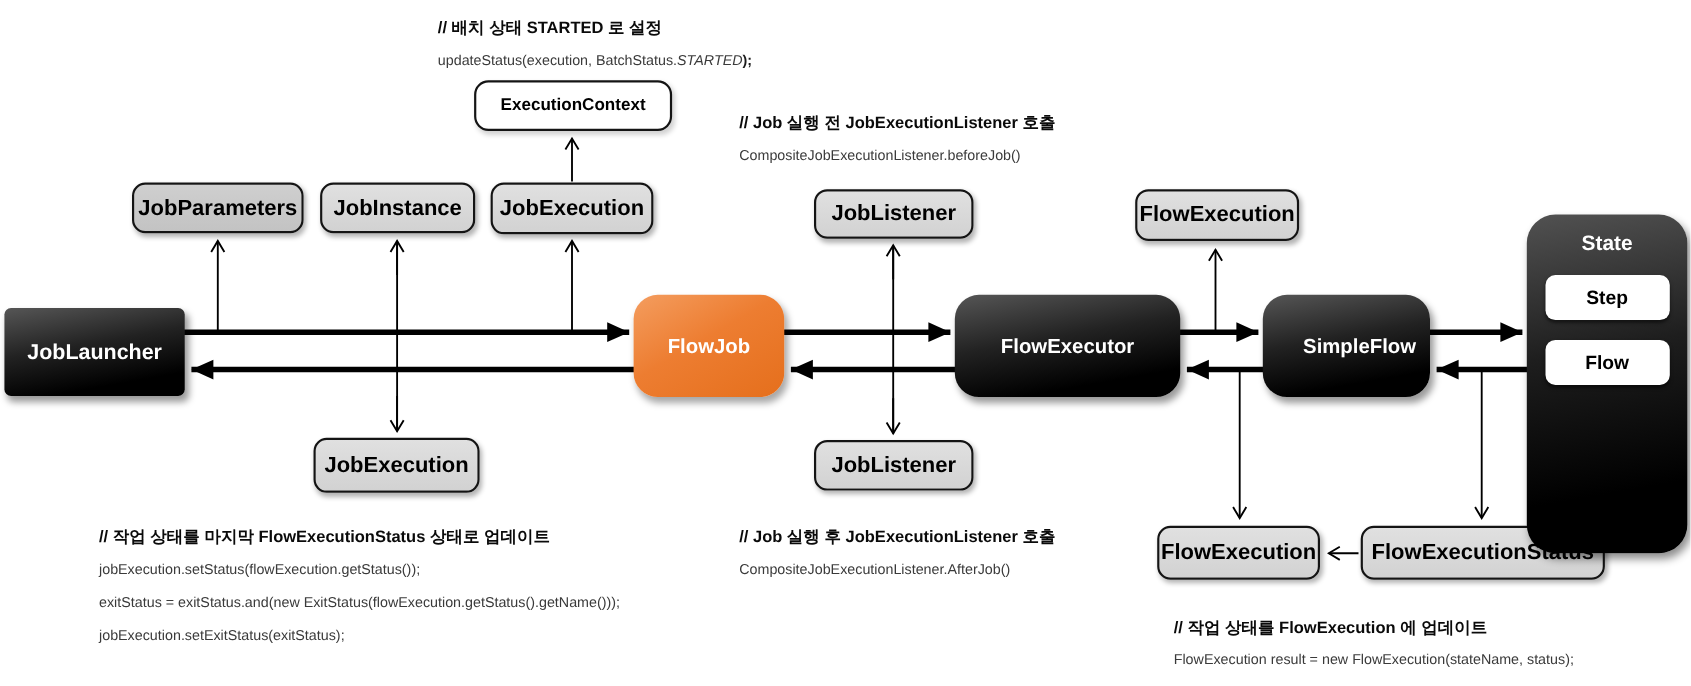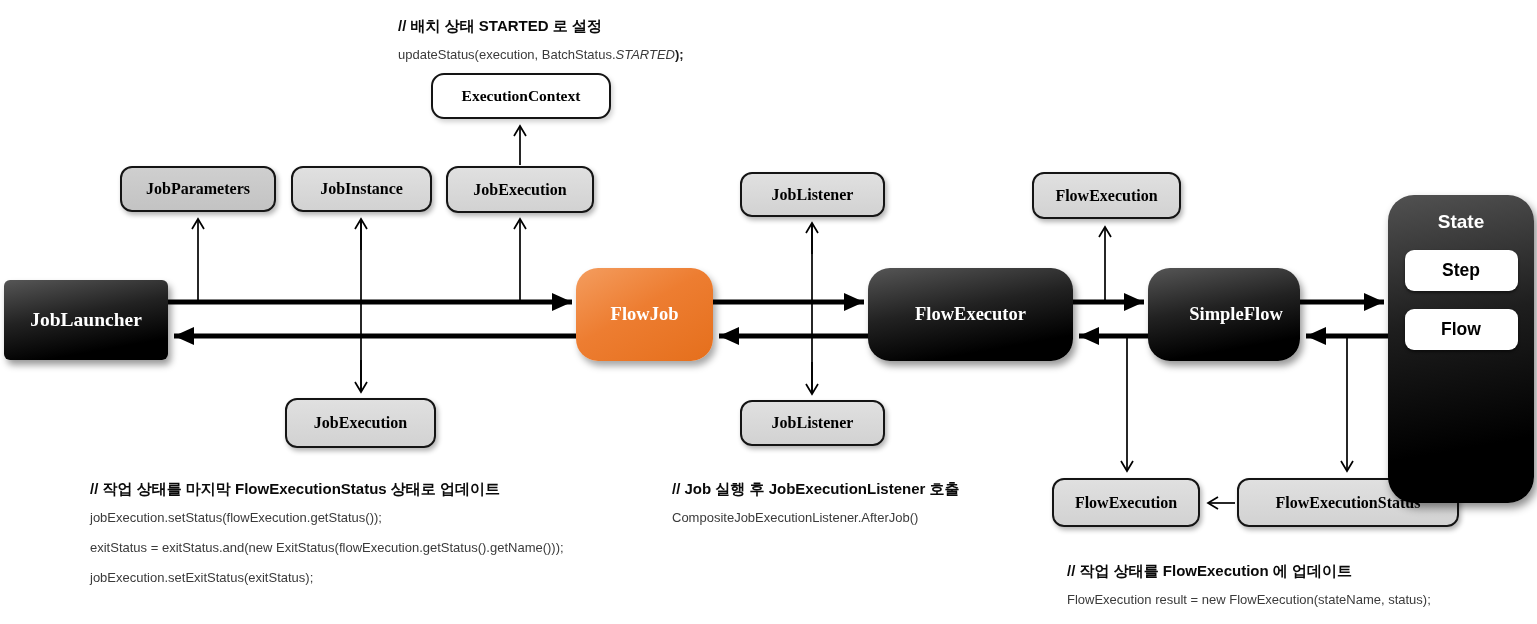--- a/index.html
+++ b/index.html
@@ -4,25 +4,25 @@
 <style>
   html,body{margin:0;padding:0;background:#fff;}
   .canvas{
     position:relative;width:1537px;height:624px;background:#ffffff;overflow:hidden;
     font-family:"Liberation Sans","DejaVu Sans",sans-serif;
   }
   svg.wires{position:absolute;left:0;top:0;z-index:1;}
   .node{
     position:absolute;z-index:2;display:flex;align-items:center;justify-content:center;
     box-sizing:border-box;text-align:left;
-    font-family:Liberation Serif, serif;font-weight:bold;
+    font-family:Liberation Sans, sans-serif;font-weight:bold;
   }
   .gray{
     background:linear-gradient(180deg,#e0e0e0,#d2d2d2);
-    border:2.4px solid #141414;border-radius:12px;color:#000;font-size:16px;
+    border:2.4px solid #141414;border-radius:12px;color:#000;font-size:20px;
     box-shadow:2px 3px 5px rgba(0,0,0,0.30);
   }
   .gray.darker{background:linear-gradient(180deg,#cfcfcf,#c3c3c3);}
   .white-node{
     background:#ffffff;border:2.4px solid #141414;border-radius:13px;color:#000;font-size:15.5px;
     box-shadow:2px 3px 5px rgba(0,0,0,0.18);
   }
   .black-node{
     background:linear-gradient(170deg,#5c5c5c -5%,#222222 42%,#000000 80%);
     border-radius:22px;color:#fff;font-size:18.5px;
@@ -143,20 +143,24 @@
     <div class="state-title">State</div>
     <div class="state-item">Step</div>
     <div class="state-item">Flow</div>
   </div>
 
   <div class="ann" style="left:398px;top:11px;">
     <div class="comment">// 배치 상태 STARTED 로 설정</div>
     <div class="code"><span>updateStatus(execution, BatchStatus.</span><span class="ital">STARTED</span><span class="bold">);</span></div>
   </div>
 
+  <div class="ann" style="left:672px;top:97px;">
+    <div class="comment">// Job 실행 전 JobExecutionListener 호출</div>
+    <div class="code">CompositeJobExecutionListener.beforeJob()</div>
+  </div>
 
   <div class="ann" style="left:90px;top:474px;">
     <div class="comment">// 작업 상태를 마지막 FlowExecutionStatus 상태로 업데이트</div>
     <div class="code">jobExecution.setStatus(flowExecution.getStatus());</div>
     <div class="code">exitStatus = exitStatus.and(new ExitStatus(flowExecution.getStatus().getName()));</div>
     <div class="code">jobExecution.setExitStatus(exitStatus);</div>
   </div>
 
   <div class="ann" style="left:672px;top:474px;">
     <div class="comment">// Job 실행 후 JobExecutionListener 호출</div>

